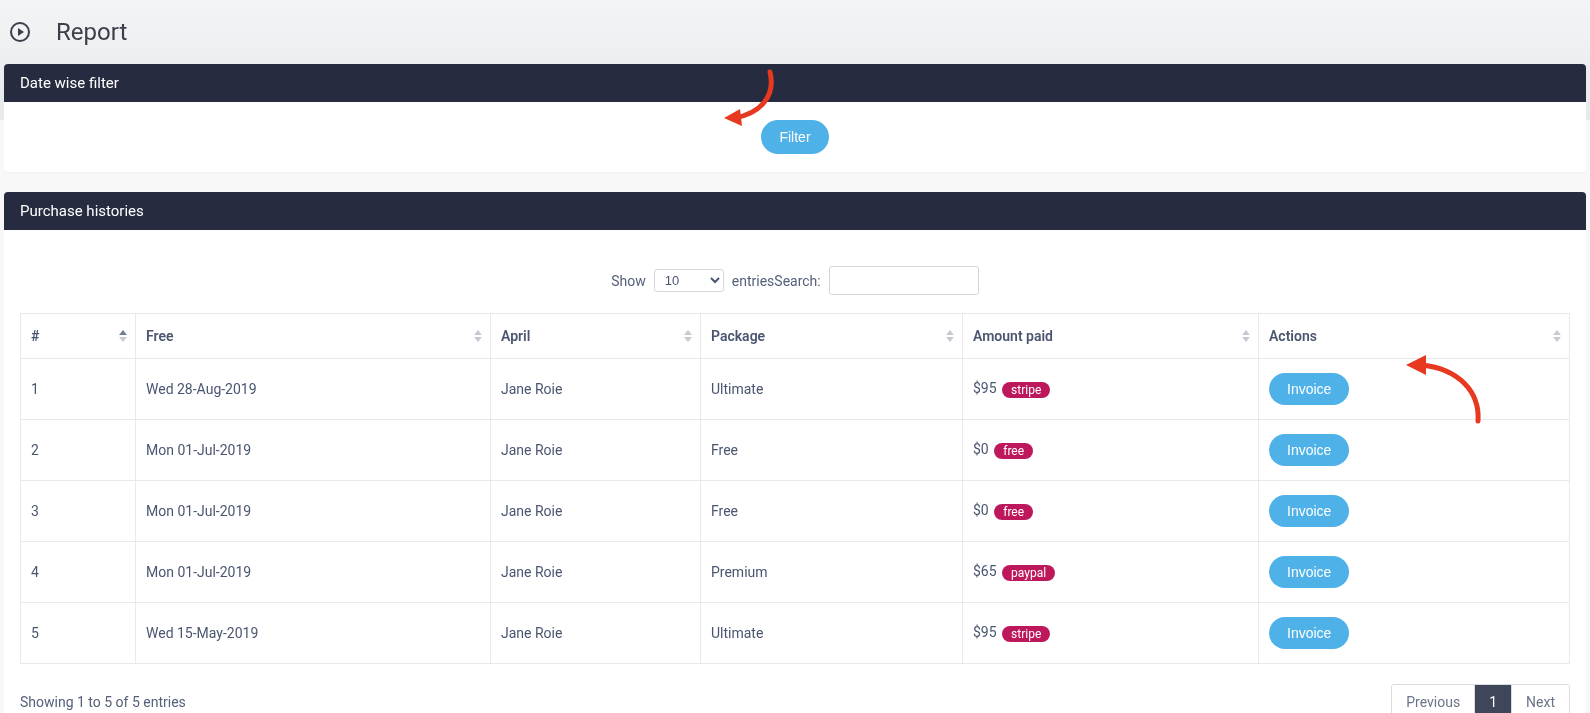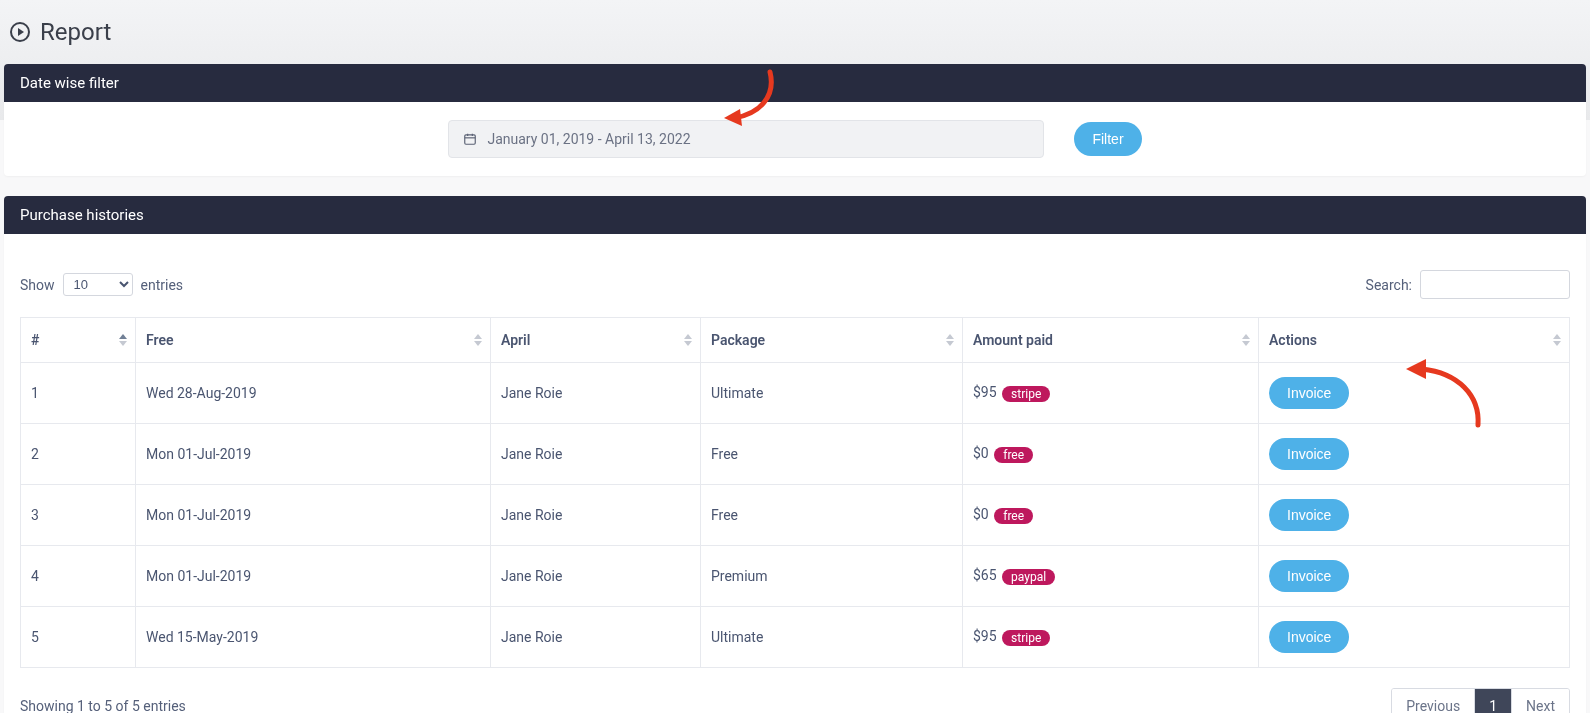--- a/index.html
+++ b/index.html
@@ -10,21 +10,21 @@
     font-size: 14px;
     width: 1590px;
     min-height: 713px;
   }
   .page {
     padding: 0;
   }
   .page-title-row {
     display: flex;
     align-items: center;
-    gap: 10px;
+    gap: 26px;
     padding: 18px 4px 18px 10px;
     border-radius: 9px;
   }
   .page-title-row h1 {
     font-size: 24px;
     font-weight: 400;
     color: #3a3f4a;
   }
   .circle-arrow-icon {
     width: 20px; height: 20px;
@@ -102,21 +102,21 @@
   .arrow-ann { position: absolute; pointer-events: none; }
   .arrow-ann svg { display: block; }
 
   
   .histories-body { padding: 36px 14px 30px 14px; }
   .inner-panel { padding: 0 2px; }
 
   .controls-top {
     display: flex;
     align-items: center;
-    justify-content: space-between;
+    justify-content: center;
     color: #55607a;
     padding: 0 0 18px 0;
   }
   .controls-top .show-wrap, .controls-top .search-wrap {
     display: flex; align-items: center; gap: 8px;
   }
   .show-wrap select {
     border: 1px solid #d4d7de;
     border-radius: 3px;
     padding: 2px 6px;
@@ -228,31 +228,20 @@
 
   <div class="page-title-row">
     <span class="circle-arrow-icon"></span>
     <h1>Report</h1>
   </div>
 
   <div class="card">
     <div class="card-header">Date wise filter</div>
     <div class="card-body">
       <div class="filter-row">
-        <div class="date-input-wrap">
-          <span class="calendar-icon">
-            <svg width="14" height="14" viewBox="0 0 24 24" fill="none" stroke="#5b6274" stroke-width="2">
-              <rect x="3" y="5" width="18" height="16" rx="2"></rect>
-              <line x1="3" y1="10" x2="21" y2="10"></line>
-              <line x1="8" y1="3" x2="8" y2="7"></line>
-              <line x1="16" y1="3" x2="16" y2="7"></line>
-            </svg>
-          </span>
-          <span>January 01, 2019 - April 13, 2022</span>
-        </div>
         <button class="btn btn-primary">Filter</button>
 
         <div class="arrow-ann" style="left: 700px; top: -52px;">
           <svg width="70" height="70" viewBox="0 0 70 70">
             <path d="M50 4 C 56 28, 40 46, 14 50" stroke="#e6391f" stroke-width="5" fill="none" stroke-linecap="round"></path>
             <polygon points="4,50 20,41 22,58" fill="#e6391f"></polygon>
           </svg>
         </div>
       </div>
     </div>

